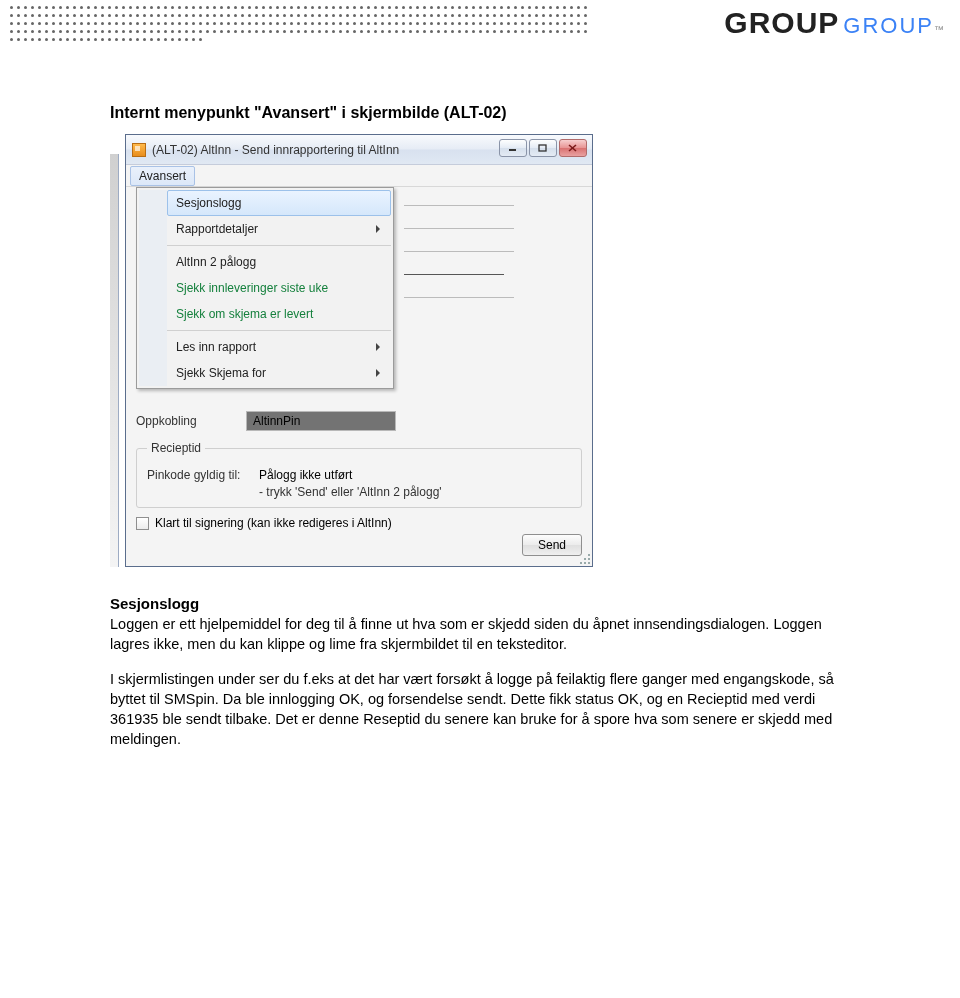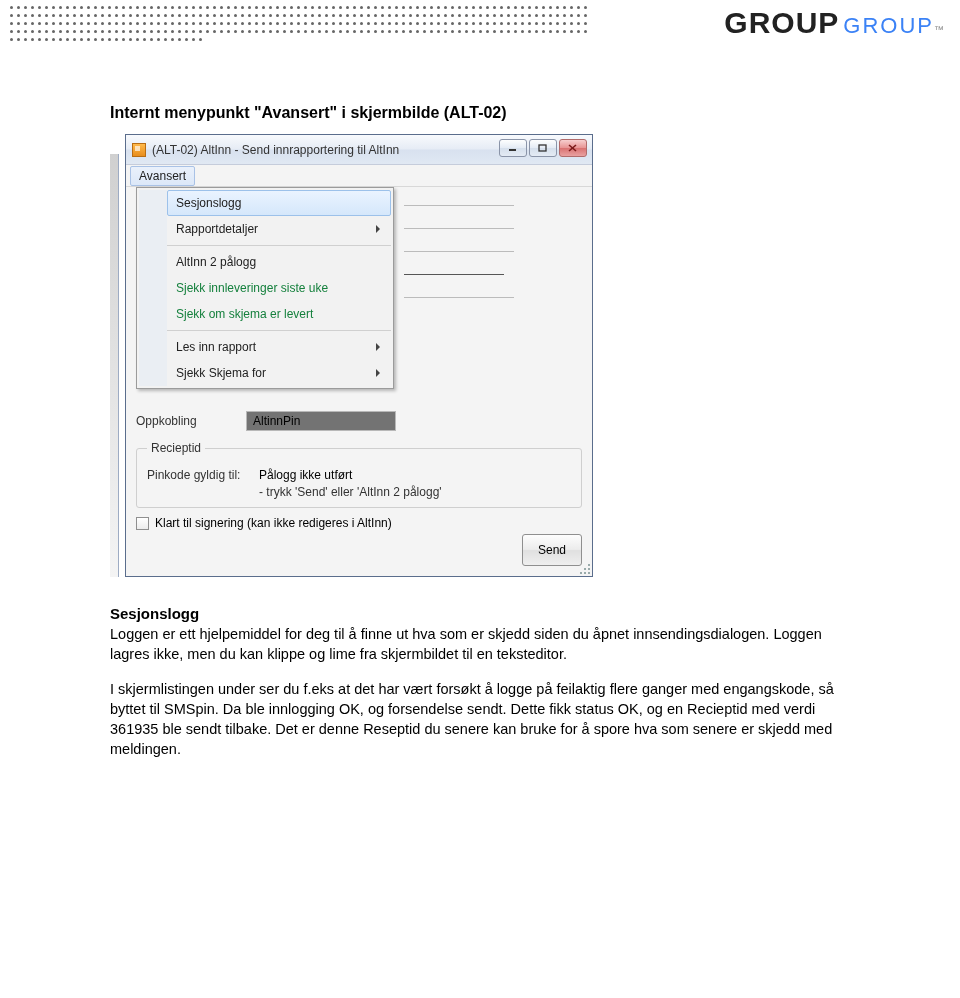--- a/index.html
+++ b/index.html
@@ -220,21 +220,21 @@
     width: 13px; height: 13px;
     border: 1px solid #8f8f8f;
     background: linear-gradient(#fff,#ececec);
     margin-right: 6px;
   }
   .send-row {
     display:flex; justify-content:flex-end;
     margin-top: 4px;
   }
   .btn {
-    min-width: 60px; height: 32px;
+    min-width: 60px; height: 22px;
     border: 1px solid #8f8f8f;
     border-radius: 3px;
     background: linear-gradient(#fdfdfd, #ececec 48%, #e0e0e0 52%, #efefef);
     font-size: 12px;
     font-family: inherit;
     padding: 0 10px;
   }
   .resize-grip {
     position:absolute; right:2px; bottom:2px;
     width:12px; height:12px;

